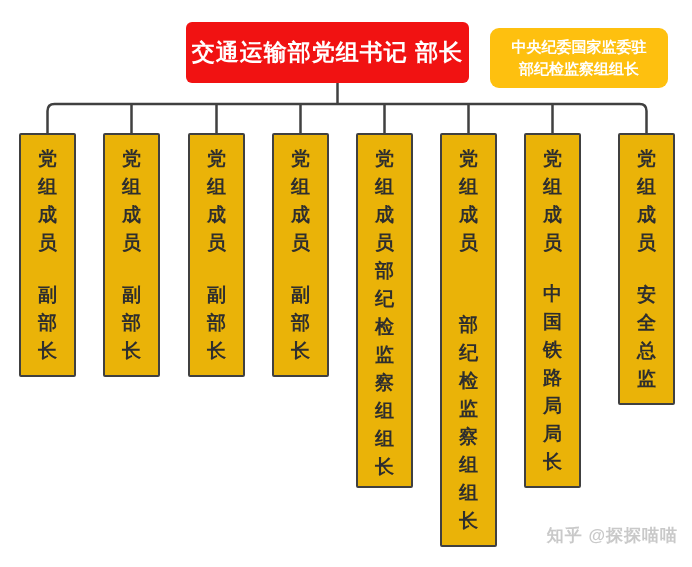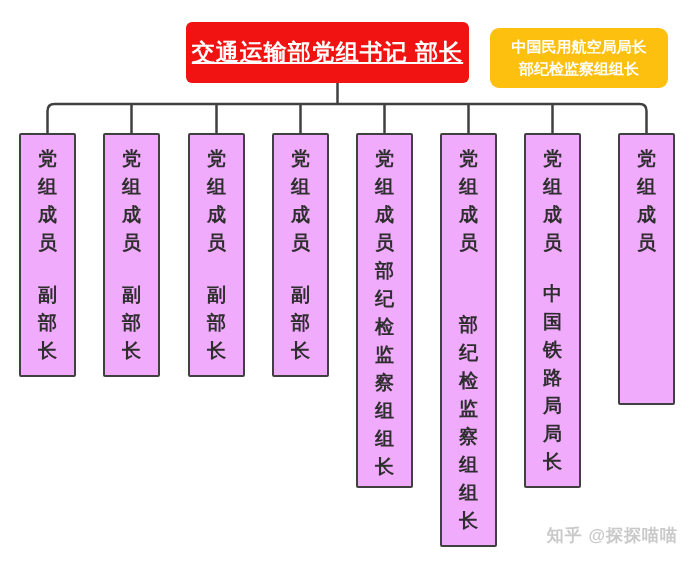--- a/index.html
+++ b/index.html
@@ -19,36 +19,35 @@
   }
   .connectors{position:absolute;left:0;top:0;width:692px;height:567px;}
   .root-box{
     position:absolute;left:186px;top:22px;width:283px;height:61px;
     background:var(--c-root);
     border-radius:6px;
     display:flex;align-items:center;justify-content:center;
     color:#ffffff;font-size:23px;font-weight:bold;letter-spacing:1px;
     white-space:nowrap;
     box-sizing:border-box;
-    text-decoration:underline;
   }
   .side-box{
     position:absolute;left:490px;top:28px;width:178px;height:60px;
     background:var(--c-side);
     border-radius:9px;
     display:flex;flex-direction:column;align-items:center;justify-content:center;
     color:#ffffff;font-size:15px;font-weight:bold;line-height:22px;
     white-space:nowrap;
     box-sizing:border-box;
   }
   .member{
     position:absolute;top:133px;width:57px;
     border:2px solid var(--c-line);
     border-radius:2px;
-    background:#f0abfc;
+    background:#eab308;
     box-sizing:border-box;
     display:flex;flex-direction:column;align-items:center;justify-content:space-between;
     padding:10px 0;
   }
   .vtext{
     display:block;width:24px;
     font-size:19px;font-weight:bold;color:var(--c-text);
     line-height:28px;text-align:center;
     word-break:break-all;overflow-wrap:anywhere;
   }
@@ -75,21 +74,21 @@
     <path d="M337.5 83 L337.5 104" fill="none" stroke="#404040" stroke-width="2.5"></path>
     <path d="M47.5 133 L47.5 111 Q47.5 104 54.5 104 L639.5 104 Q646.5 104 646.5 111 L646.5 133" fill="none" stroke="#404040" stroke-width="2.5"></path>
     <path d="M131.5 104 L131.5 133 M216.5 104 L216.5 133 M300.5 104 L300.5 133 M384.5 104 L384.5 133 M468.5 104 L468.5 133 M552.5 104 L552.5 133" fill="none" stroke="#404040" stroke-width="2.5"></path>
   </svg>
 
   <div class="root-box">
     <span>交通运输部党组书记 部长</span>
   </div>
 
   <div class="side-box">
-    <span>中国民用航空局局长</span>
+    <span>中央纪委国家监委驻</span>
     <span>部纪检监察组组长</span>
   </div>
 
   <div class="member m1">
     <span class="vtext">党组成员</span>
     <span class="vtext">副部长</span>
   </div>
 
   <div class="member m2">
     <span class="vtext">党组成员</span>
@@ -116,19 +115,20 @@
     <span class="vtext">部纪检监察组组长</span>
   </div>
 
   <div class="member m7">
     <span class="vtext">党组成员</span>
     <span class="vtext">中国铁路局局长</span>
   </div>
 
   <div class="member m8">
     <span class="vtext">党组成员</span>
+    <span class="vtext">安全总监</span>
   </div>
 
   <div class="watermark">
     <span>知乎 @探探喵喵</span>
   </div>
 
 </div>
 
 </body></html>

